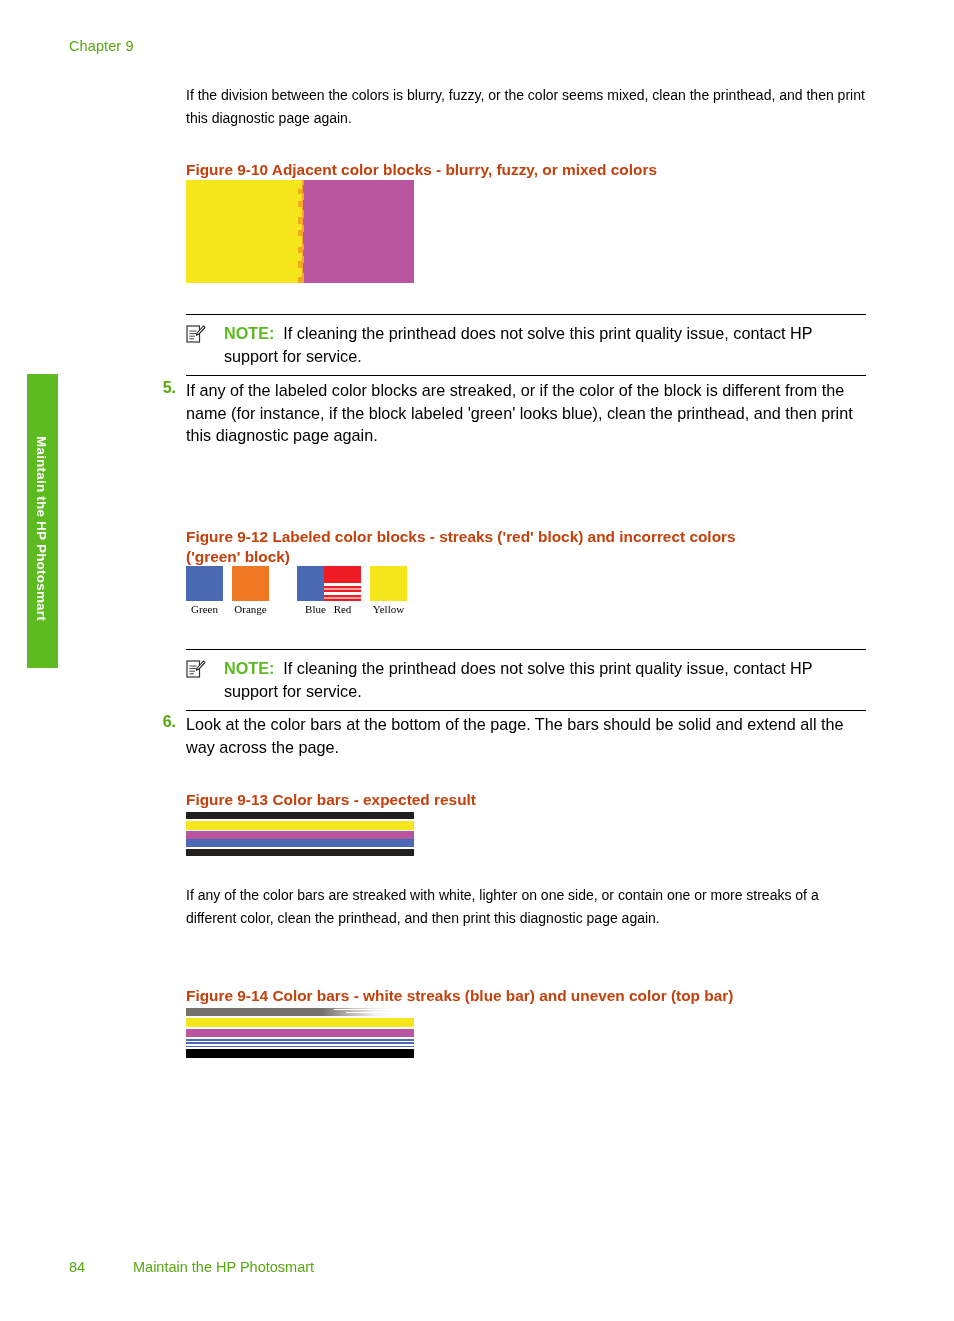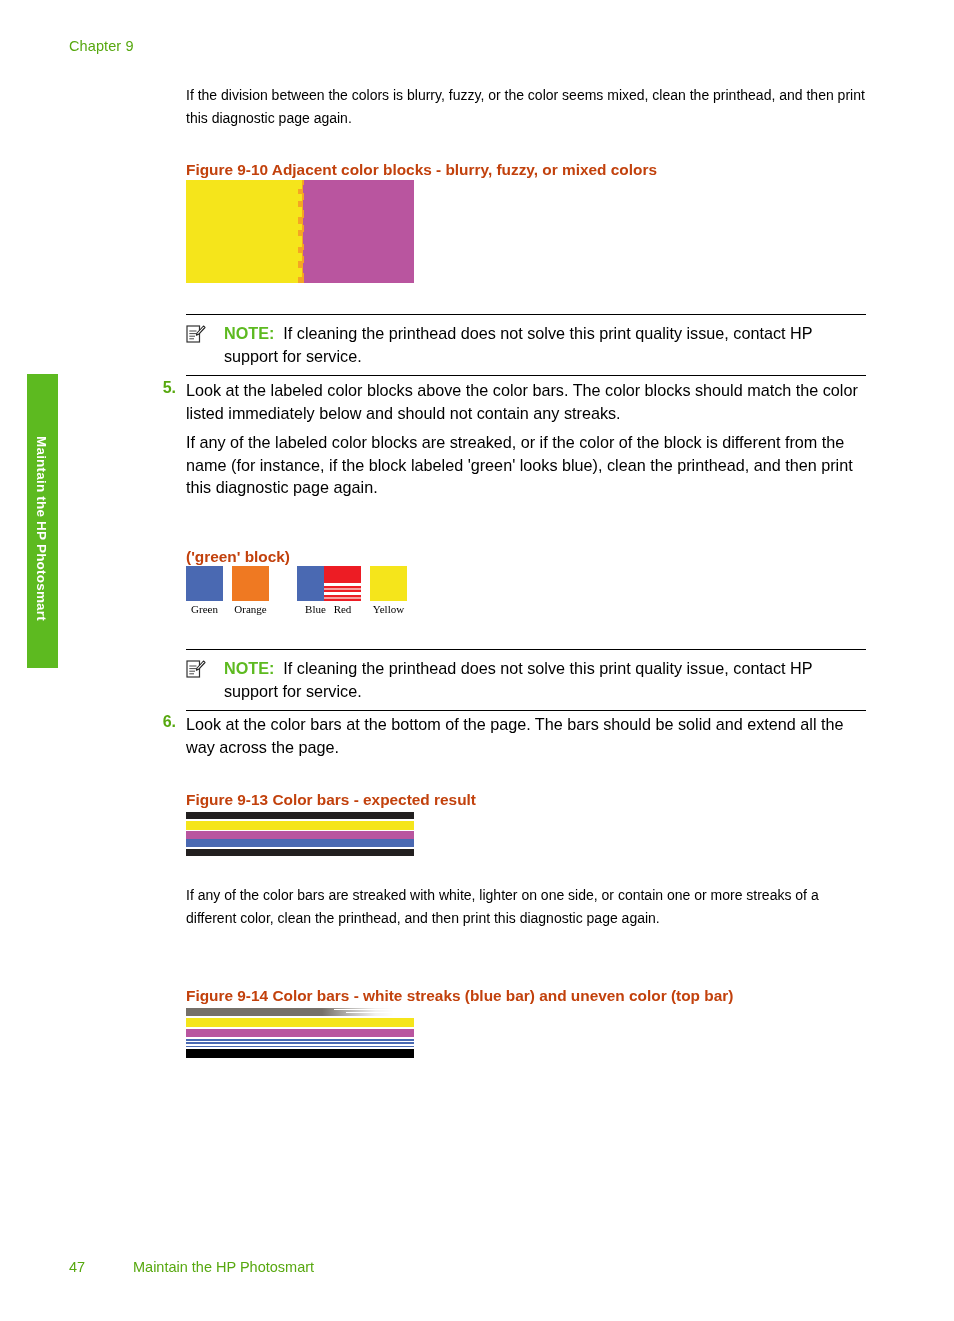--- a/index.html
+++ b/index.html
@@ -288,25 +288,25 @@
         <line x1="3.3" y1="14.8" x2="8" y2="14.8" stroke="#333333" stroke-width="0.9"></line>
         <path d="M11 9 L17.5 2 L19 3.5 L12.6 10.3 L10.4 11.2 Z" fill="#ffffff" stroke="#222222" stroke-width="1.1" stroke-linejoin="round"></path>
       </svg>
       <span class="note-label">NOTE:</span><span>If cleaning the printhead does not solve this print quality issue, contact HP support for service.</span>
     </div>
   </div>
 
   <div class="step" style="left:150px; top:379px; width:720px;">
     <div class="step-num">5.</div>
     <div class="step-body" style="width:682px;">
-      <p>Look at the labeled color blocks above the color bars. The color blocks should match the color listed immediately below and should not contain any streaks.</p>
       <p>If any of the labeled color blocks are streaked, or if the color of the block is different from the name (for instance, if the block labeled 'green' looks blue), clean the printhead, and then print this diagnostic page again.</p>
     </div>
   </div>
 
+  <div class="fig-title" style="left:186px; top:526px; width:700px;">Figure 9-12 Labeled color blocks - streaks ('red' block) and incorrect colors</div>
   <div class="fig-title" style="left:186px; top:546px; width:700px;">('green' block)</div>
 
   <div class="fig912" style="top:566px;">
 
     <div class="swatch-col" style="left:0px;">
       <div class="swatch" style="background:#4a69b2;"></div>
       <div class="swatch-label">Green</div>
     </div>
 
     <div class="swatch-col" style="left:46px;">
@@ -386,16 +386,16 @@
     <div class="bar" style="height:8px; background:#b9559f;"></div>
     <div class="bar" style="height:2px; background:#ffffff;"></div>
     <div class="bar" style="height:8px; background:#4a69b2;">
       <span class="wstreak" style="top:1.8px; width:228px;"></span>
       <span class="wstreak" style="top:5px;   width:228px;"></span>
     </div>
     <div class="bar" style="height:2px; background:#ffffff;"></div>
     <div class="bar" style="height:9px; background:#000000;"></div>
   </div>
 
-  <div class="footer-page">47</div>
+  <div class="footer-page">84</div>
   <div class="footer-title">Maintain the HP Photosmart</div>
 
 </div>
 
 </body></html>

